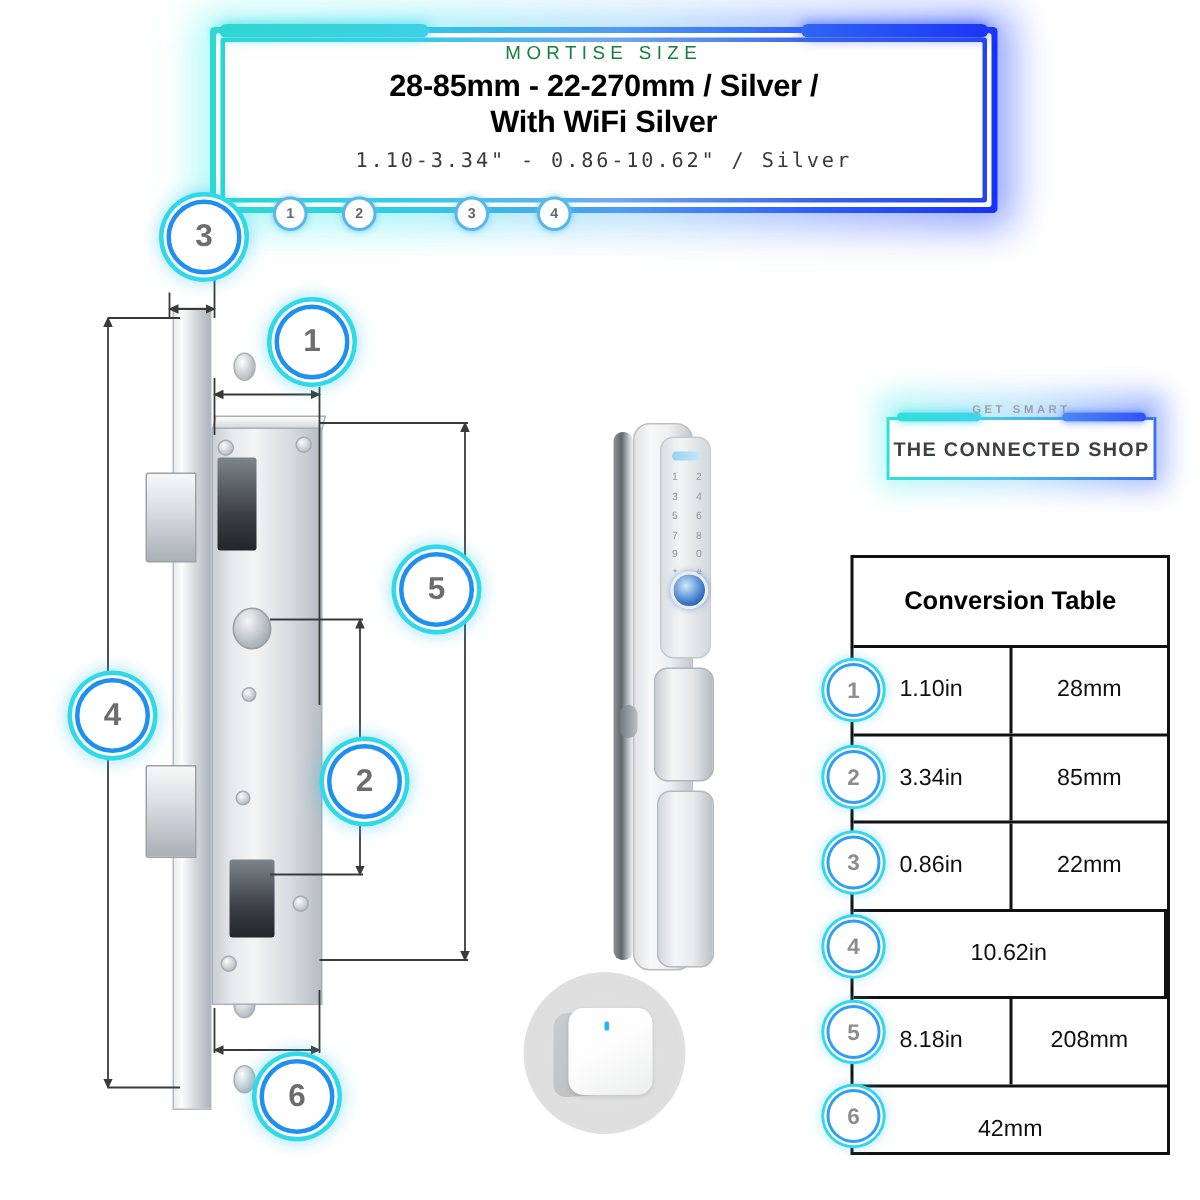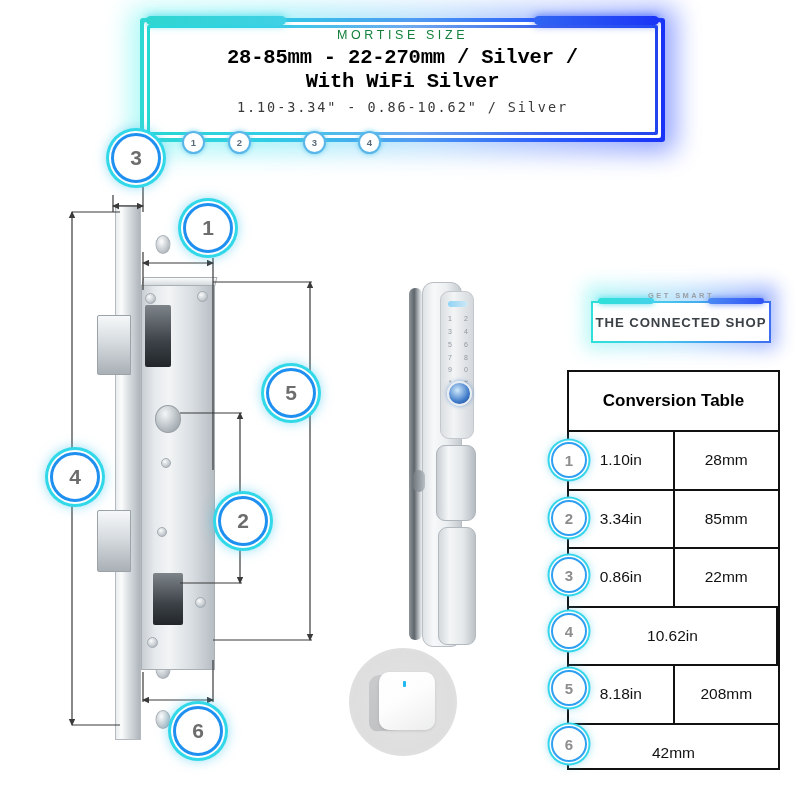--- a/index.html
+++ b/index.html
@@ -39,21 +39,21 @@
     position:absolute;right:6px;top:-2px;width:125px;height:9px;border-radius:5px;
     background:linear-gradient(90deg,#2f66f2,#1b34f6);
     box-shadow:0 0 9px rgba(45,85,250,.8);
   }
   .header-text{position:absolute;left:0;right:0;top:10px;text-align:center;color:#111;}
   .kicker{
     font-size:12.5px;letter-spacing:3.6px;color:#15803d;font-weight:500;
     margin-bottom:4px;
   }
   .title-main{
-    font-size:20.5px;font-weight:bold;color:#000;line-height:1.18;letter-spacing:-.2px;font-family:Liberation Mono, monospace;
+    font-size:20.5px;font-weight:bold;color:#000;line-height:1.18;letter-spacing:-.2px;
   }
   .subtitle{
     font-size:13.5px;letter-spacing:1.9px;color:#3a3a3a;margin-top:5px;
     font-family:"DejaVu Sans Mono", monospace;
   }
 
   
   .rail-badge{
     position:absolute;width:19px;height:19px;border-radius:50%;
     background:#fff;border:2px solid #5ab6e8;
@@ -107,21 +107,21 @@
     height:56.5px;display:flex;border-bottom:2px solid #111;
   }
   .tbl-row:last-child{border-bottom:none;}
   .tbl-cell{
     flex:1;display:flex;align-items:center;justify-content:center;
     font-size:15.5px;color:#111;
   }
   .tbl-cell.in{border-right:2px solid #111;}
 
   
-  #brand-logo{position:absolute;left:591px;top:268px;width:180px;height:52px;margin-top:23px;}
+  #brand-logo{position:absolute;left:591px;top:268px;width:180px;height:52px;}
   .logo-glow{
     position:absolute;inset:-6px;border-radius:4px;
     background:linear-gradient(90deg,#63f2ec,#79c6fa,#3a5efb);
     filter:blur(9px);opacity:.45;
   }
   .logo-frame{
     position:absolute;left:0;top:10px;right:0;bottom:0;
     border:2.5px solid;
     border-image:linear-gradient(90deg,#2fe0d8 0%,#46c8ec 40%,#3d6ff0 100%) 1;
     background:#fff;

